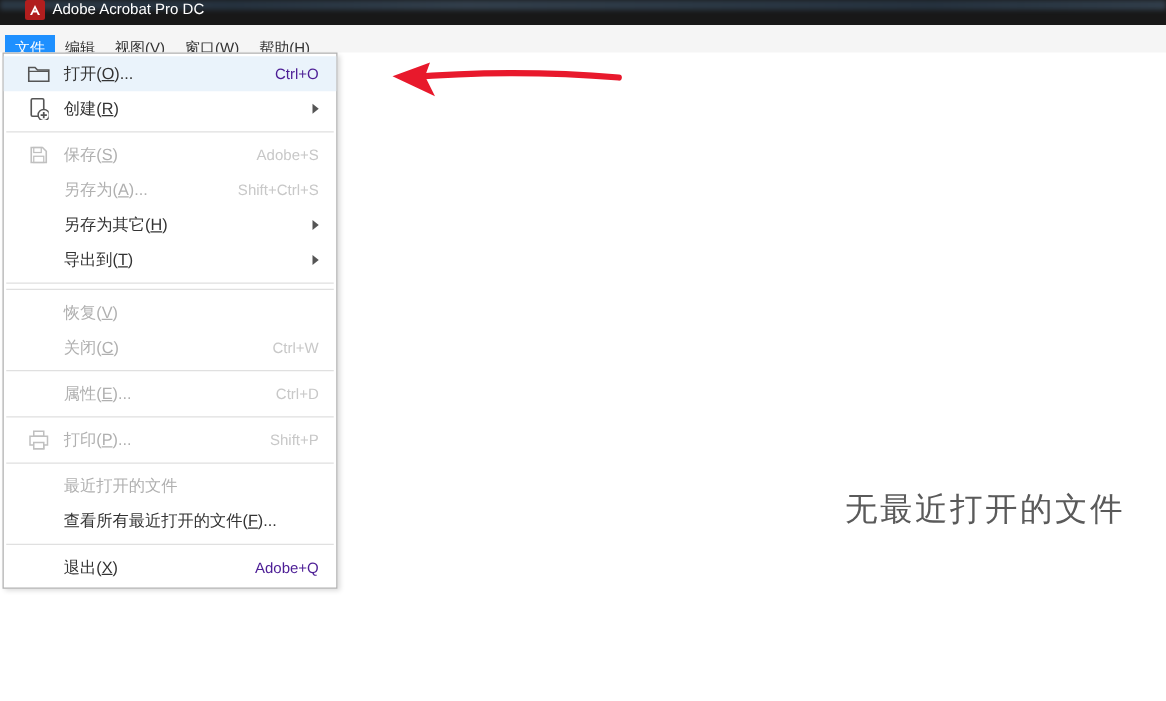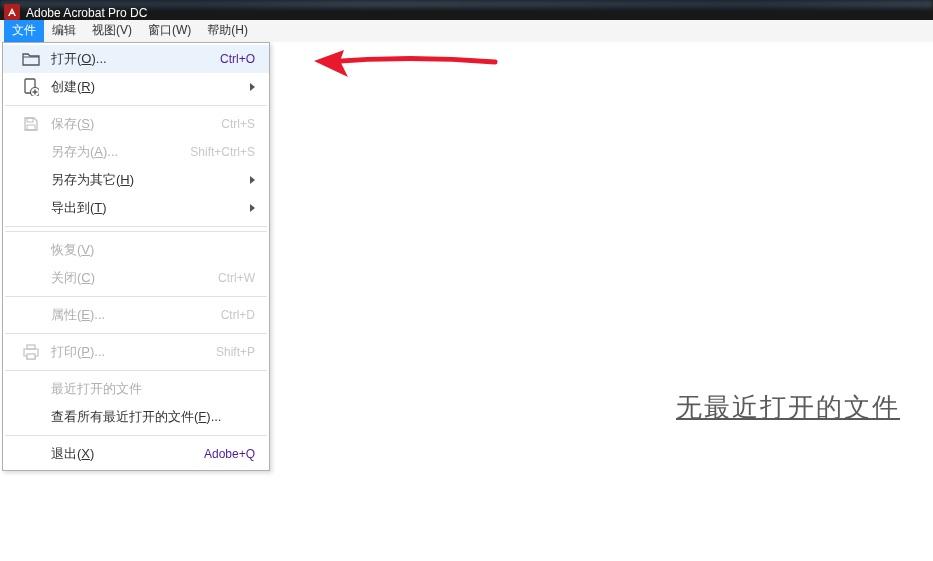--- a/index.html
+++ b/index.html
@@ -1,29 +1,29 @@
 <!DOCTYPE html>
 <html><head>
   <meta charset="utf-8">
   <style>
     * { margin: 0; padding: 0; box-sizing: border-box; font-family: "Microsoft YaHei", "Segoe UI", sans-serif; }
     body { width: 933px; height: 561px; background: #fff; overflow: hidden; position: relative; }
 
-    .titlebar { height: 20px; background: #181818; display: flex; align-items: flex-end; padding-left: 4px; position: relative; }
+    .titlebar { height: 20px; background: #181818; display: flex; align-items: flex-start; padding-left: 20px; position: relative; }
     .titlebar-blur { position: absolute; top: 0; left: 0; right: 0; height: 8px; background: linear-gradient(90deg, #4a6a8a 0%, #3a5a7a 20%, #5a7a9a 40%, #4a6a8a 60%, #3a5a7a 80%, #5a7a9a 100%); opacity: 0.4; filter: blur(2px); }
     .app-icon { width: 16px; height: 16px; background: #b11e1e; border-radius: 2px; display: flex; align-items: center; justify-content: center; margin-right: 6px; z-index: 1; }
     .app-icon svg { width: 12px; height: 12px; }
     .app-title { color: #fff; font-size: 12px; z-index: 1; }
 
-    .menubar { height: 38px; background: #f5f5f5; border-bottom: 1px solid #e0e0e0; display: flex; padding-left: 4px; }
+    .menubar { height: 38px; background: #f5f5f5; border-bottom: 1px solid #e0e0e0; display: flex; align-items: center; padding-left: 4px; }
     .menu-item { padding: 2px 8px; font-size: 12px; color: #333; cursor: pointer; }
     .menu-item.active { background: #1e90ff; color: #fff; }
 
     .content-area { position: absolute; top: 42px; left: 0; right: 0; bottom: 0; background: #fff; }
-    .main-message { position: absolute; top: 348px; left: 676px; font-size: 26px; color: #5a5a5a; font-weight: 400; letter-spacing: 2px; text-decoration: underline; }
+    .main-message { position: absolute; top: 348px; left: 676px; font-size: 26px; color: #5a5a5a; font-weight: 400; letter-spacing: 2px; }
 
     .dropdown-menu { position: absolute; top: 42px; left: 2px; width: 268px; background: #fff; border: 1px solid #b0b0b0; box-shadow: 2px 2px 4px rgba(0,0,0,0.15); z-index: 100; padding: 2px 0; }
 
     .dropdown-item { height: 28px; display: flex; align-items: center; padding: 0 14px 0 18px; font-size: 13px; color: #333; cursor: pointer; position: relative; }
     .dropdown-item.highlighted { background: #eaf3fb; }
     .dropdown-item.disabled { color: #b0b0b0; cursor: default; }
     .dropdown-item .icon-slot { width: 20px; margin-right: 10px; display: flex; align-items: center; justify-content: center; }
     .dropdown-item .label { flex: 1; }
     .dropdown-item .label u { text-decoration: underline; }
     .dropdown-item .shortcut { color: #4c1d95; font-size: 12px; margin-left: auto; }
@@ -85,21 +85,21 @@
     <div class="dropdown-sep"></div>
     <div class="dropdown-item disabled">
       <span class="icon-slot">
         <svg width="16" height="16" viewBox="0 0 16 16">
           <path d="M2 2 L11 2 L14 5 L14 14 L2 14 Z" fill="none" stroke="#c0c0c0" stroke-width="1.3"></path>
           <rect x="4" y="2" width="6" height="4" fill="none" stroke="#c0c0c0" stroke-width="1"></rect>
           <rect x="4" y="9" width="8" height="5" fill="none" stroke="#c0c0c0" stroke-width="1"></rect>
         </svg>
       </span>
       <span class="label">保存(<u>S</u>)</span>
-      <span class="shortcut">Ctrl+S</span>
+      <span class="shortcut">Adobe+S</span>
     </div>
     <div class="dropdown-item disabled">
       <span class="icon-slot"></span>
       <span class="label">另存为(<u>A</u>)...</span>
       <span class="shortcut">Shift+Ctrl+S</span>
     </div>
     <div class="dropdown-item">
       <span class="icon-slot"></span>
       <span class="label">另存为其它(<u>H</u>)</span>
       <span class="submenu-arrow"></span>

